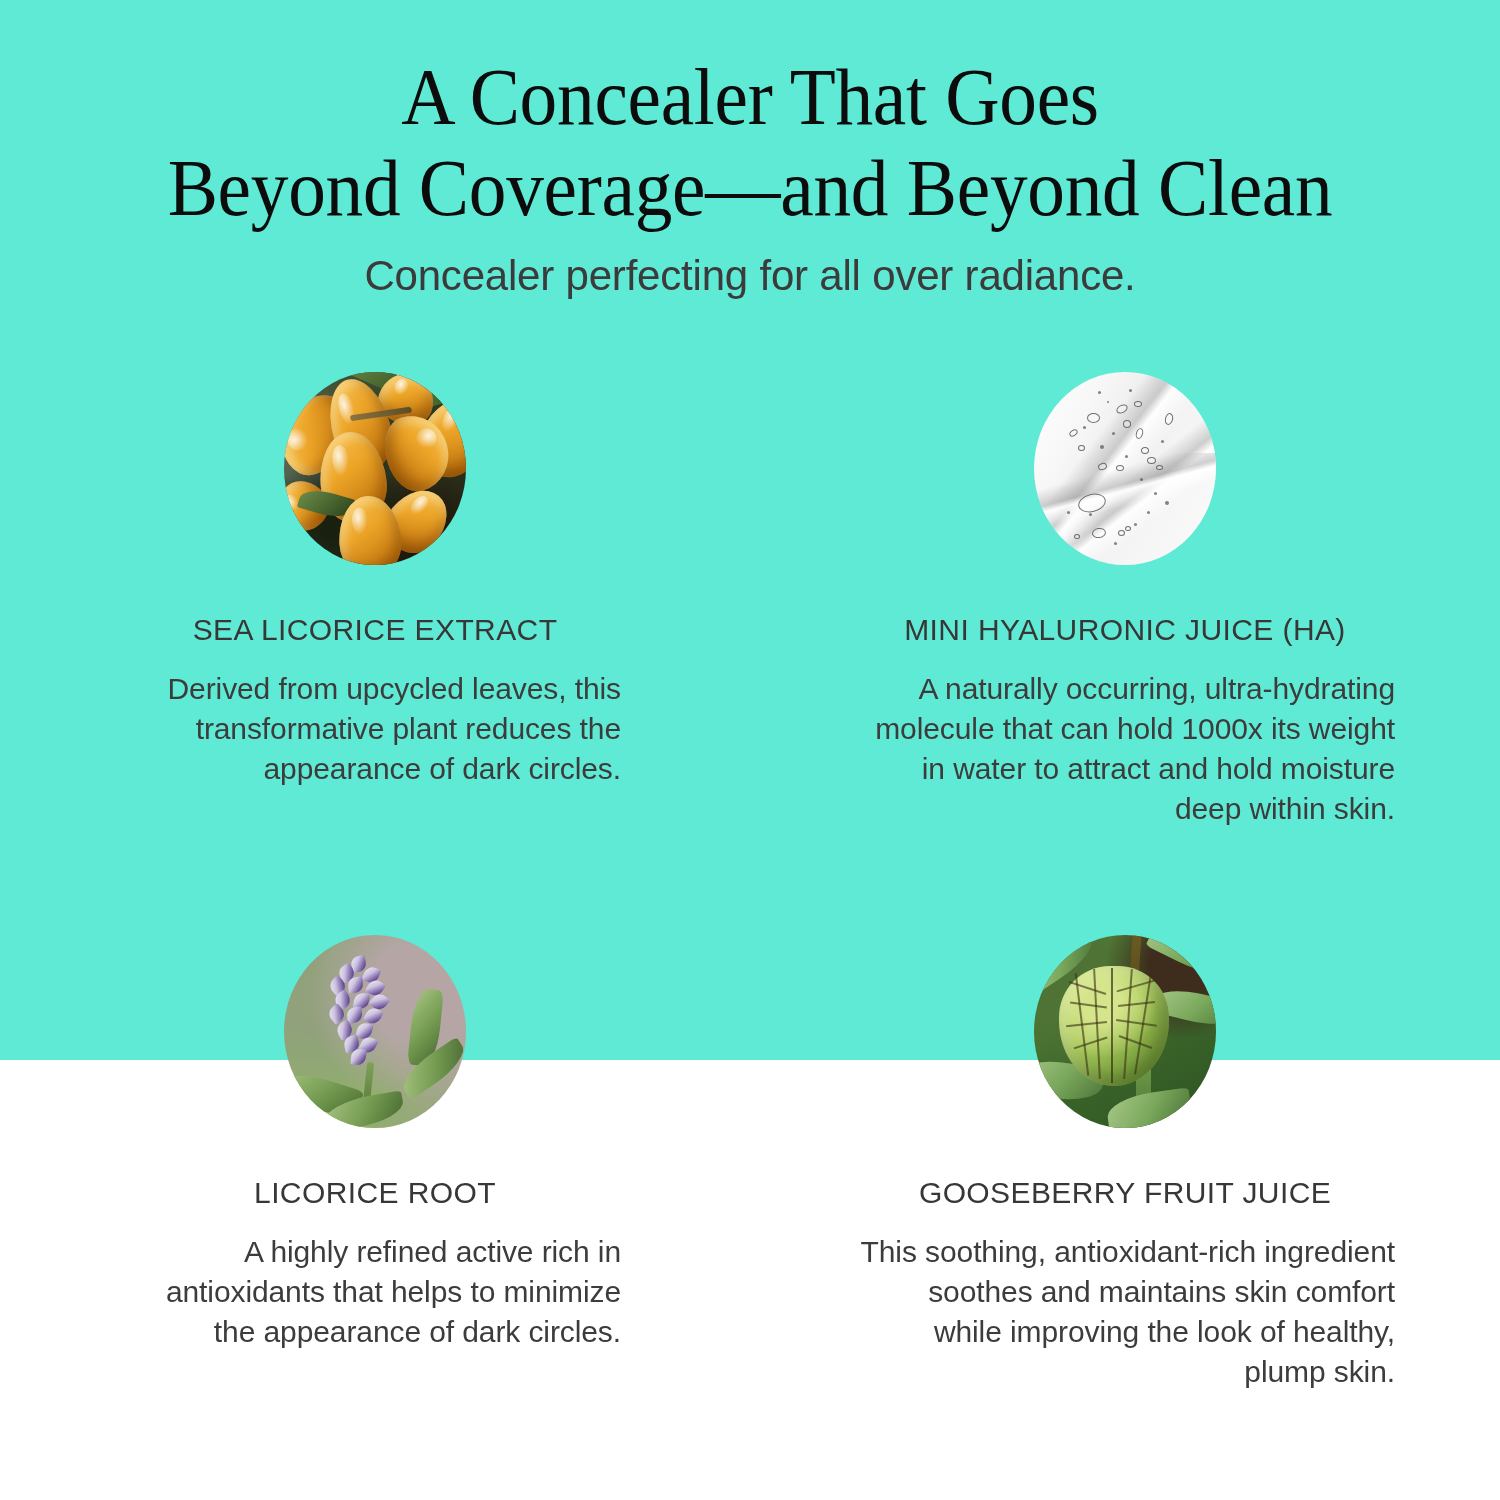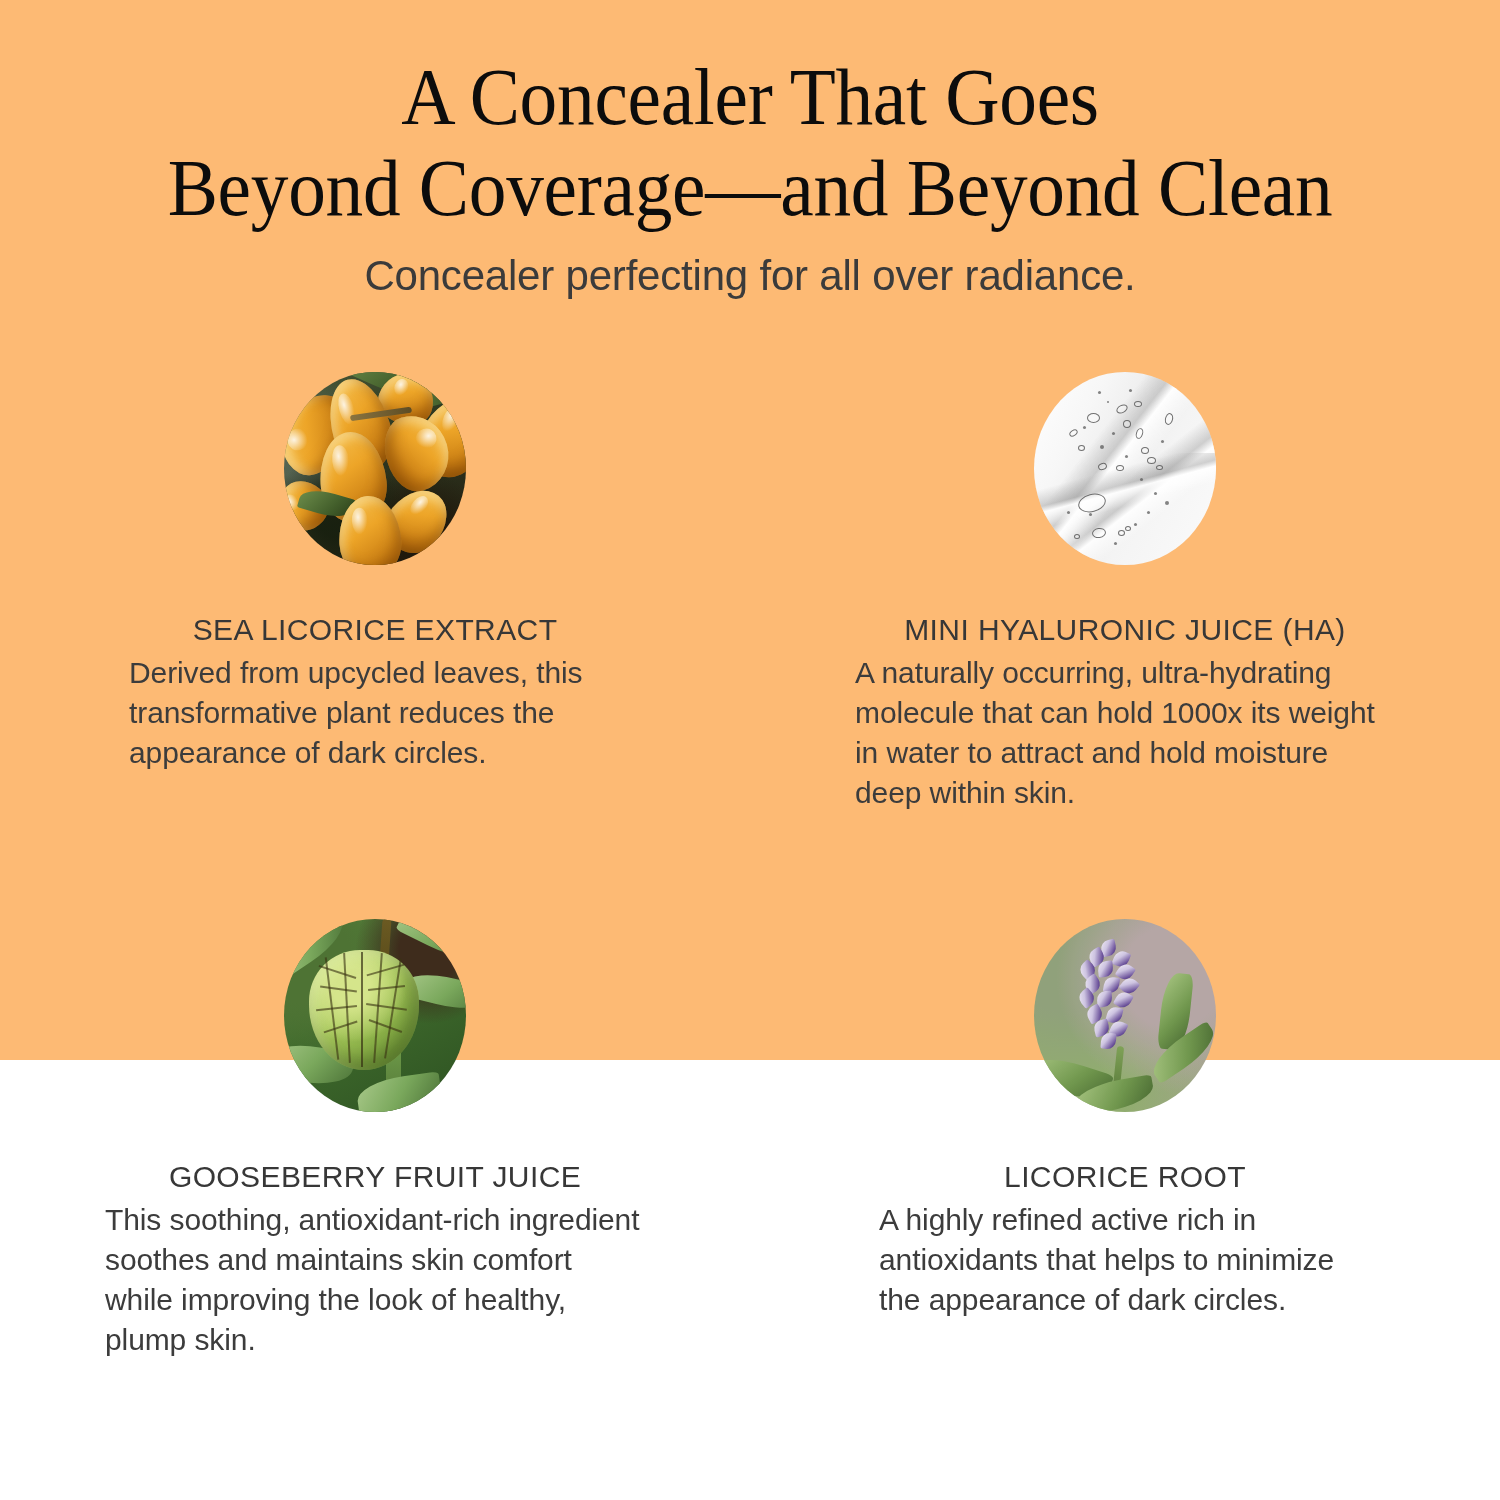--- a/index.html
+++ b/index.html
@@ -4,21 +4,21 @@
 <style>
   * { margin:0; padding:0; box-sizing:border-box; }
 
   html, body {
     width:1500px; height:1500px;
     background:#ffffff;
     font-family:"Liberation Sans", sans-serif;
     overflow:hidden;
   }
 
-  .page { position:relative; width:1500px; height:1060px; background:#fdba74; }
+  .page { position:relative; width:1500px; height:1060px; background:#5eead4; }
 
   
   .headline {
     position:absolute; top:52px; left:0; width:1500px;
     text-align:center;
     font-family:"Liberation Serif", "DejaVu Serif", serif;
     font-size:81px;
     line-height:91px;
     color:#0c0c0c;
     letter-spacing:-0.3px;
@@ -61,25 +61,25 @@
     margin-top:48px;
     font-size:30px;
     line-height:34px;
     color:#373737;
     letter-spacing:0.4px;
     text-align:center;
     white-space:nowrap;
   }
 
   .card-body {
-    margin-top:6px;
+    margin-top:22px;
     font-size:30px;
     line-height:40px;
     color:#3c3c3c;
-    text-align:left;
+    text-align:right;
     max-width:492px;
     letter-spacing:-0.1px;
   }
 
   .card.col2 .card-body { max-width:540px; }
 
   
   .img-berry {
     background:
       radial-gradient(circle at 30% 74%, rgba(22,30,14,0.85) 0 12%, rgba(22,30,14,0) 34%),
@@ -292,51 +292,20 @@
           <div class="spk" style="left:62%;top:72%;width:3px;height:3px;"></div>
           <div class="spk" style="left:55%;top:78%;width:3px;height:3px;"></div>
           <div class="spk" style="left:44%;top:88%;width:3px;height:3px;"></div>
           <div class="spk" style="left:30%;top:73%;width:3px;height:3px;"></div>
           <div class="spk" style="left:18%;top:72%;width:3px;height:3px;"></div>
           <div class="spk" style="left:70%;top:35%;width:3px;height:3px;"></div>
         </div>
       </div>
       <div class="card-title">MINI HYALURONIC JUICE (HA)</div>
       <div class="card-body">A naturally occurring, ultra-hydrating molecule that can hold 1000x its weight in water to attract and hold moisture deep within skin.</div>
-    </div>
-
-    <div class="card col2">
-      <div class="thumb-wrap">
-        <div class="thumb img-goose">
-          <div class="gleaf ga"></div>
-          <div class="gleaf gb"></div>
-          <div class="gleaf gc"></div>
-          <div class="gstem"></div>
-          <div class="gstem2"></div>
-          <div class="gleaf gd"></div>
-          <div class="gleaf ge"></div>
-          <div class="husk">
-            <div class="husk-ridge"></div>
-            <div class="vein" style="left:8%;top:18%;width:36%;height:1.6px;transform:rotate(18deg);"></div>
-            <div class="vein" style="left:10%;top:32%;width:34%;height:1.6px;transform:rotate(8deg);"></div>
-            <div class="vein" style="left:6%;top:48%;width:38%;height:1.6px;transform:rotate(-6deg);"></div>
-            <div class="vein" style="left:12%;top:64%;width:32%;height:1.6px;transform:rotate(-18deg);"></div>
-            <div class="vein" style="left:52%;top:16%;width:36%;height:1.6px;transform:rotate(-16deg);"></div>
-            <div class="vein" style="left:54%;top:31%;width:34%;height:1.6px;transform:rotate(-6deg);"></div>
-            <div class="vein" style="left:52%;top:47%;width:38%;height:1.6px;transform:rotate(8deg);"></div>
-            <div class="vein" style="left:54%;top:63%;width:32%;height:1.6px;transform:rotate(20deg);"></div>
-            <div class="vein" style="left:20%;top:6%;width:1.6px;height:86%;transform:rotate(-7deg);"></div>
-            <div class="vein" style="left:33%;top:3%;width:1.6px;height:92%;transform:rotate(-3deg);"></div>
-            <div class="vein" style="left:62%;top:3%;width:1.6px;height:92%;transform:rotate(4deg);"></div>
-            <div class="vein" style="left:76%;top:7%;width:1.6px;height:84%;transform:rotate(9deg);"></div>
-          </div>
-        </div>
-      </div>
-      <div class="card-title">GOOSEBERRY FRUIT JUICE</div>
-      <div class="card-body">This soothing, antioxidant-rich ingredient soothes and maintains skin comfort while improving the look of healthy, plump skin.</div>
     </div>
 
     <div class="card col1">
       <div class="thumb-wrap">
         <div class="thumb img-licorice">
           <div class="leafg lg4"></div>
           <div class="lstem"></div>
           <div class="spike">
             <div class="floret" style="left:34%;top:-2%;transform:rotate(-12deg);"></div>
             <div class="floret" style="left:16%;top:6%;transform:rotate(-30deg);"></div>
@@ -358,14 +327,45 @@
           </div>
           <div class="leafg lg3"></div>
           <div class="leafg lg1"></div>
           <div class="leafg lg2"></div>
         </div>
       </div>
       <div class="card-title">LICORICE ROOT</div>
       <div class="card-body">A highly refined active rich in antioxidants that helps to minimize the appearance of dark circles.</div>
     </div>
 
+    <div class="card col2">
+      <div class="thumb-wrap">
+        <div class="thumb img-goose">
+          <div class="gleaf ga"></div>
+          <div class="gleaf gb"></div>
+          <div class="gleaf gc"></div>
+          <div class="gstem"></div>
+          <div class="gstem2"></div>
+          <div class="gleaf gd"></div>
+          <div class="gleaf ge"></div>
+          <div class="husk">
+            <div class="husk-ridge"></div>
+            <div class="vein" style="left:8%;top:18%;width:36%;height:1.6px;transform:rotate(18deg);"></div>
+            <div class="vein" style="left:10%;top:32%;width:34%;height:1.6px;transform:rotate(8deg);"></div>
+            <div class="vein" style="left:6%;top:48%;width:38%;height:1.6px;transform:rotate(-6deg);"></div>
+            <div class="vein" style="left:12%;top:64%;width:32%;height:1.6px;transform:rotate(-18deg);"></div>
+            <div class="vein" style="left:52%;top:16%;width:36%;height:1.6px;transform:rotate(-16deg);"></div>
+            <div class="vein" style="left:54%;top:31%;width:34%;height:1.6px;transform:rotate(-6deg);"></div>
+            <div class="vein" style="left:52%;top:47%;width:38%;height:1.6px;transform:rotate(8deg);"></div>
+            <div class="vein" style="left:54%;top:63%;width:32%;height:1.6px;transform:rotate(20deg);"></div>
+            <div class="vein" style="left:20%;top:6%;width:1.6px;height:86%;transform:rotate(-7deg);"></div>
+            <div class="vein" style="left:33%;top:3%;width:1.6px;height:92%;transform:rotate(-3deg);"></div>
+            <div class="vein" style="left:62%;top:3%;width:1.6px;height:92%;transform:rotate(4deg);"></div>
+            <div class="vein" style="left:76%;top:7%;width:1.6px;height:84%;transform:rotate(9deg);"></div>
+          </div>
+        </div>
+      </div>
+      <div class="card-title">GOOSEBERRY FRUIT JUICE</div>
+      <div class="card-body">This soothing, antioxidant-rich ingredient soothes and maintains skin comfort while improving the look of healthy, plump skin.</div>
+    </div>
+
   </div>
 </div>
 
 </body></html>

